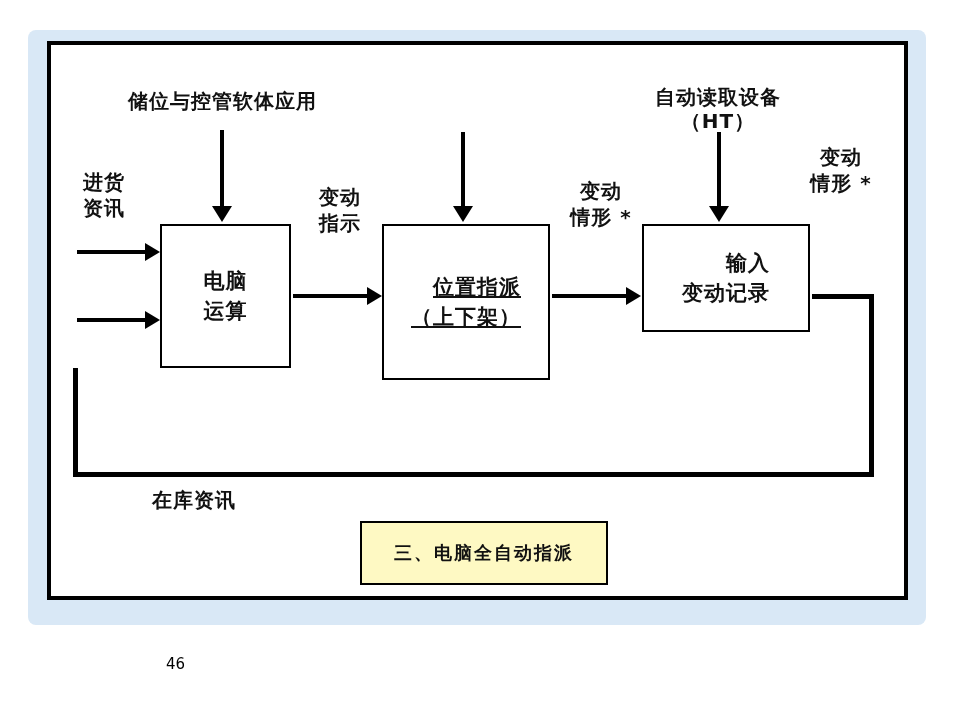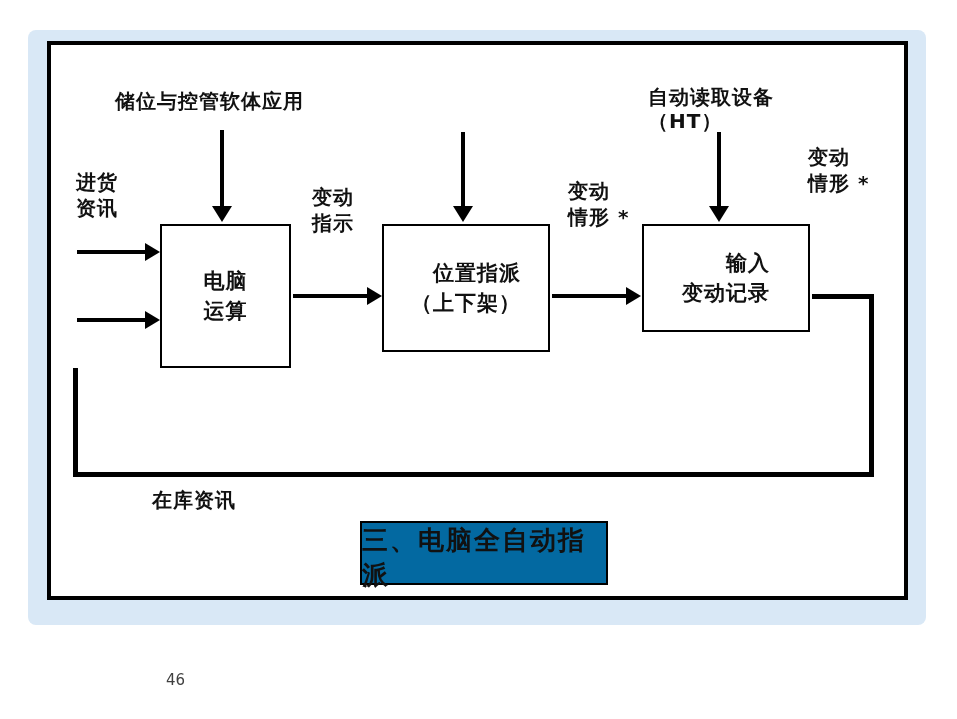--- a/index.html
+++ b/index.html
@@ -16,21 +16,21 @@
     background: #d9e8f6; border-radius: 8px;
   }
   .slide {
     position: absolute; left: 47px; top: 41px; width: 861px; height: 559px;
     box-sizing: border-box;
     background: #ffffff; border: 4px solid #000000;
   }
   .lbl {
     position: absolute;
     font-weight: bold; color: #111111;
-    white-space: pre-line;
+    text-align: center; white-space: pre-line;
     font-size: 20px; line-height: 26px; letter-spacing: 1px;
   }
   .lbl.left-align { text-align: left; }
   .pbox {
     position: absolute; box-sizing: border-box;
     border: 2px solid #000000; background: #ffffff;
     display: flex; align-items: center; justify-content: center;
     font-weight: bold; color: #111111; text-align: right;
     white-space: pre-line; font-size: 21px; line-height: 30px; letter-spacing: 1px;
   }
@@ -40,27 +40,27 @@
     border-top: 9px solid transparent; border-bottom: 9px solid transparent;
     border-left: 15px solid #000000;
   }
   .ah-down {
     position: absolute; width: 0; height: 0;
     border-left: 10px solid transparent; border-right: 10px solid transparent;
     border-top: 16px solid #000000;
   }
   .caption-box {
     position: absolute; left: 360px; top: 521px; width: 248px; height: 64px;
-    box-sizing: border-box; border: 2px solid #000000; background: #0369a1;
-    display: flex; justify-content: center;
-    font-weight: bold; font-size: 26px; letter-spacing: 2px; color: #111111;
+    box-sizing: border-box; border: 2px solid #000000; background: #fef9c3;
+    display: flex; align-items: center; justify-content: center;
+    font-weight: bold; font-size: 18px; letter-spacing: 2px; color: #111111;
   }
   .page-number {
     position: absolute; left: 166px; top: 655px;
-    font-size: 15px; color: #404040; margin-top: 16px;
+    font-size: 15px; color: #000000;
   }
 </style>
 </head>
 <body>
 
 <div class="page">
 
   <div class="mat"></div>
   <div class="slide"></div>
 
@@ -103,21 +103,21 @@
   </div>
 
   <div>
     <div class="hline" style="left:77px; top:318px; width:70px; height:4px;"></div>
     <div class="ah-right" style="left:145px; top:311px;"></div>
   </div>
 
   <div class="pbox" style="left:160px; top:224px; width:131px; height:144px;">电脑
 运算</div>
 
-  <div class="pbox" style="left:382px; top:224px; width:168px; height:128px;">位置指派
+  <div class="pbox" style="left:382px; top:224px; width:168px; height:156px;text-decoration:underline;">位置指派
 （上下架）</div>
 
   <div class="pbox" style="left:642px; top:224px; width:168px; height:108px;">输入
 变动记录</div>
 
   <div>
     <div class="hline" style="left:293px; top:294px; width:76px; height:4px;"></div>
     <div class="ah-right" style="left:367px; top:287px;"></div>
   </div>
 

